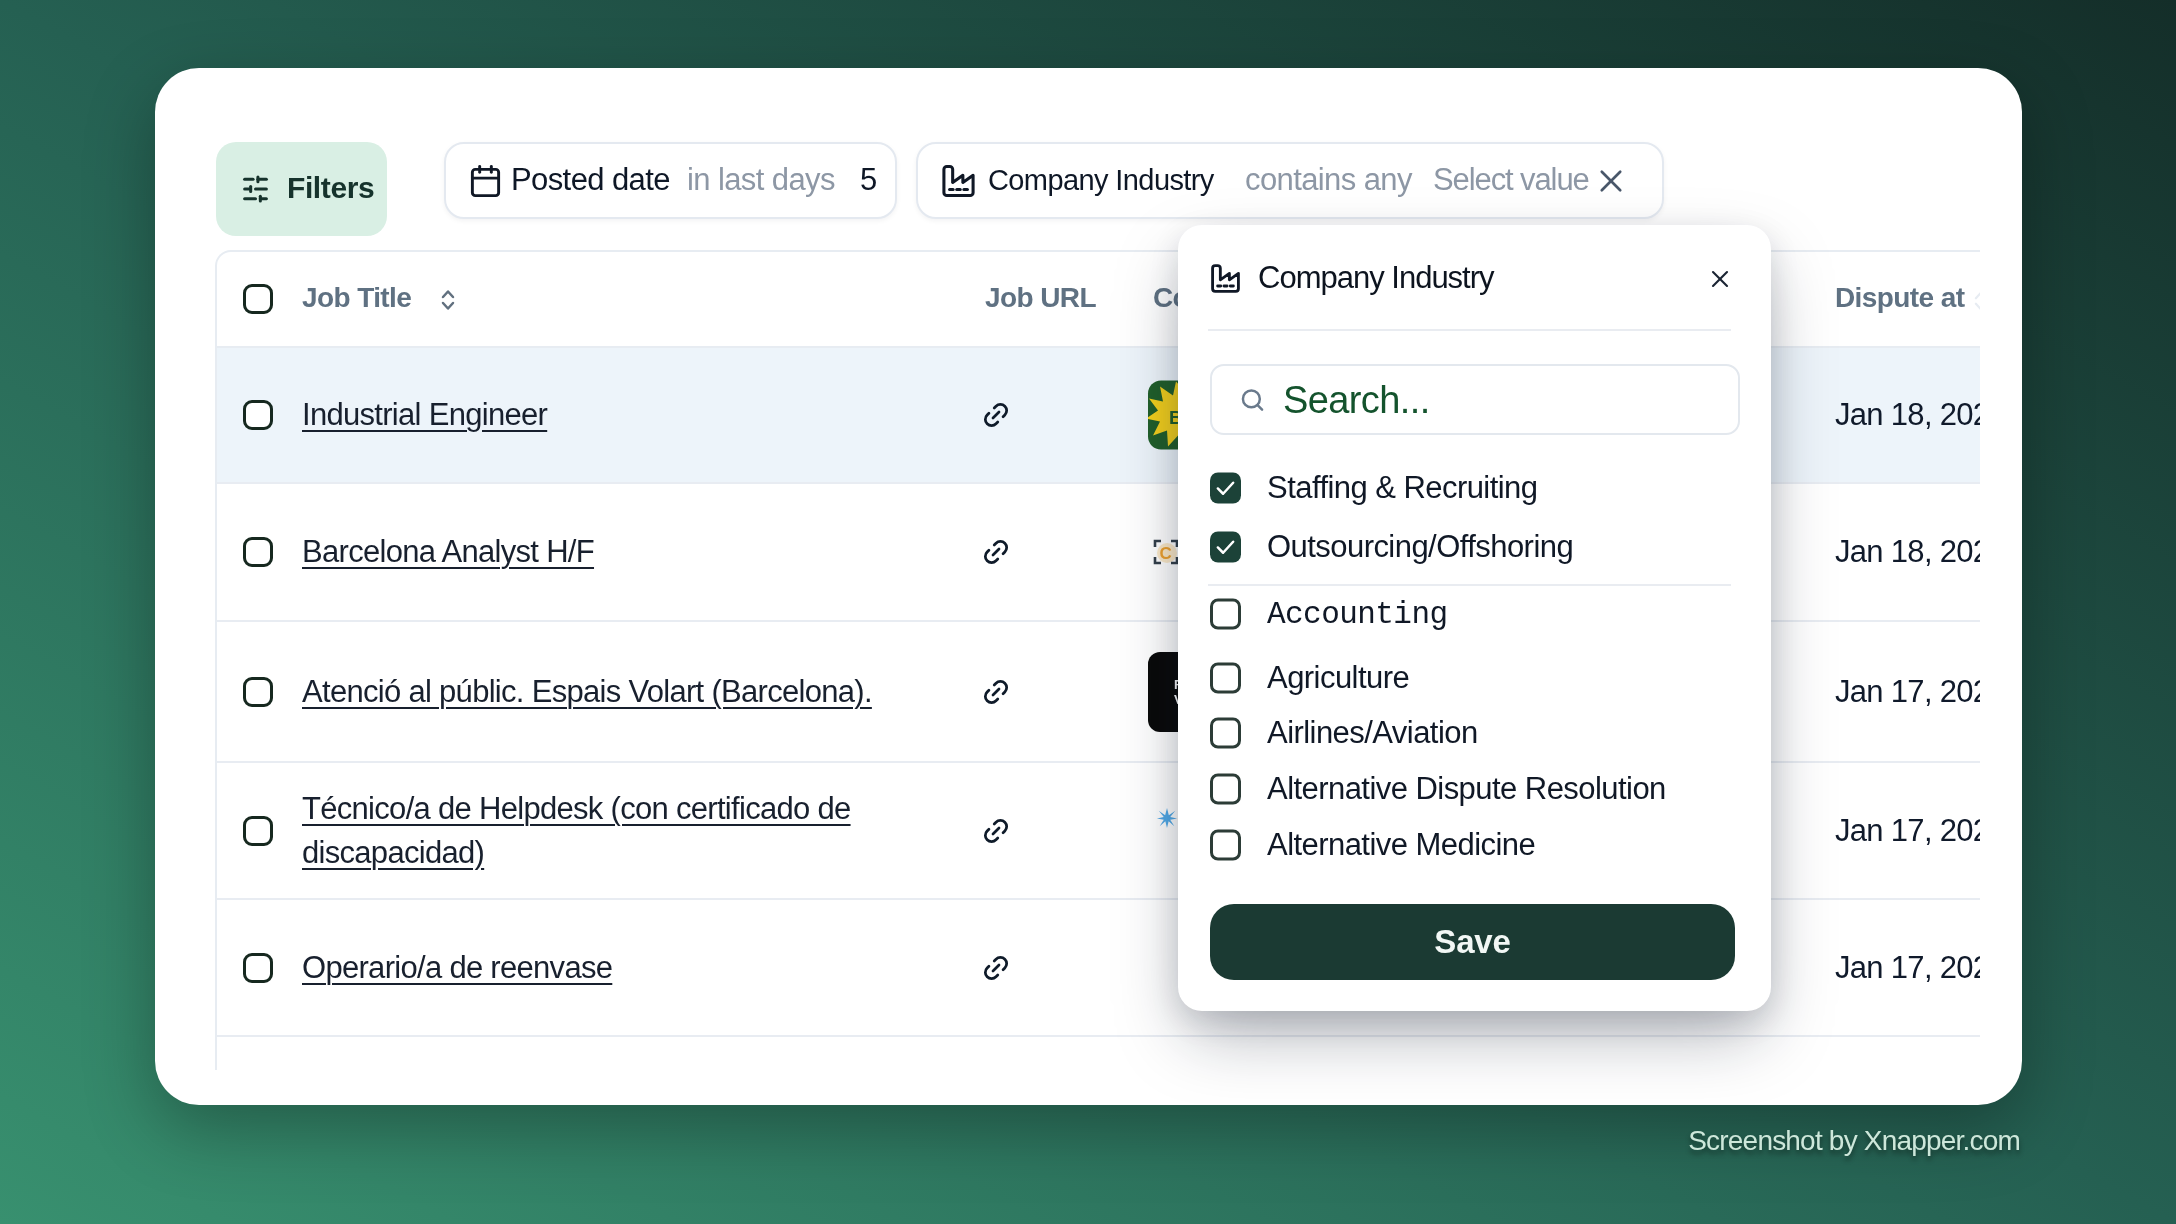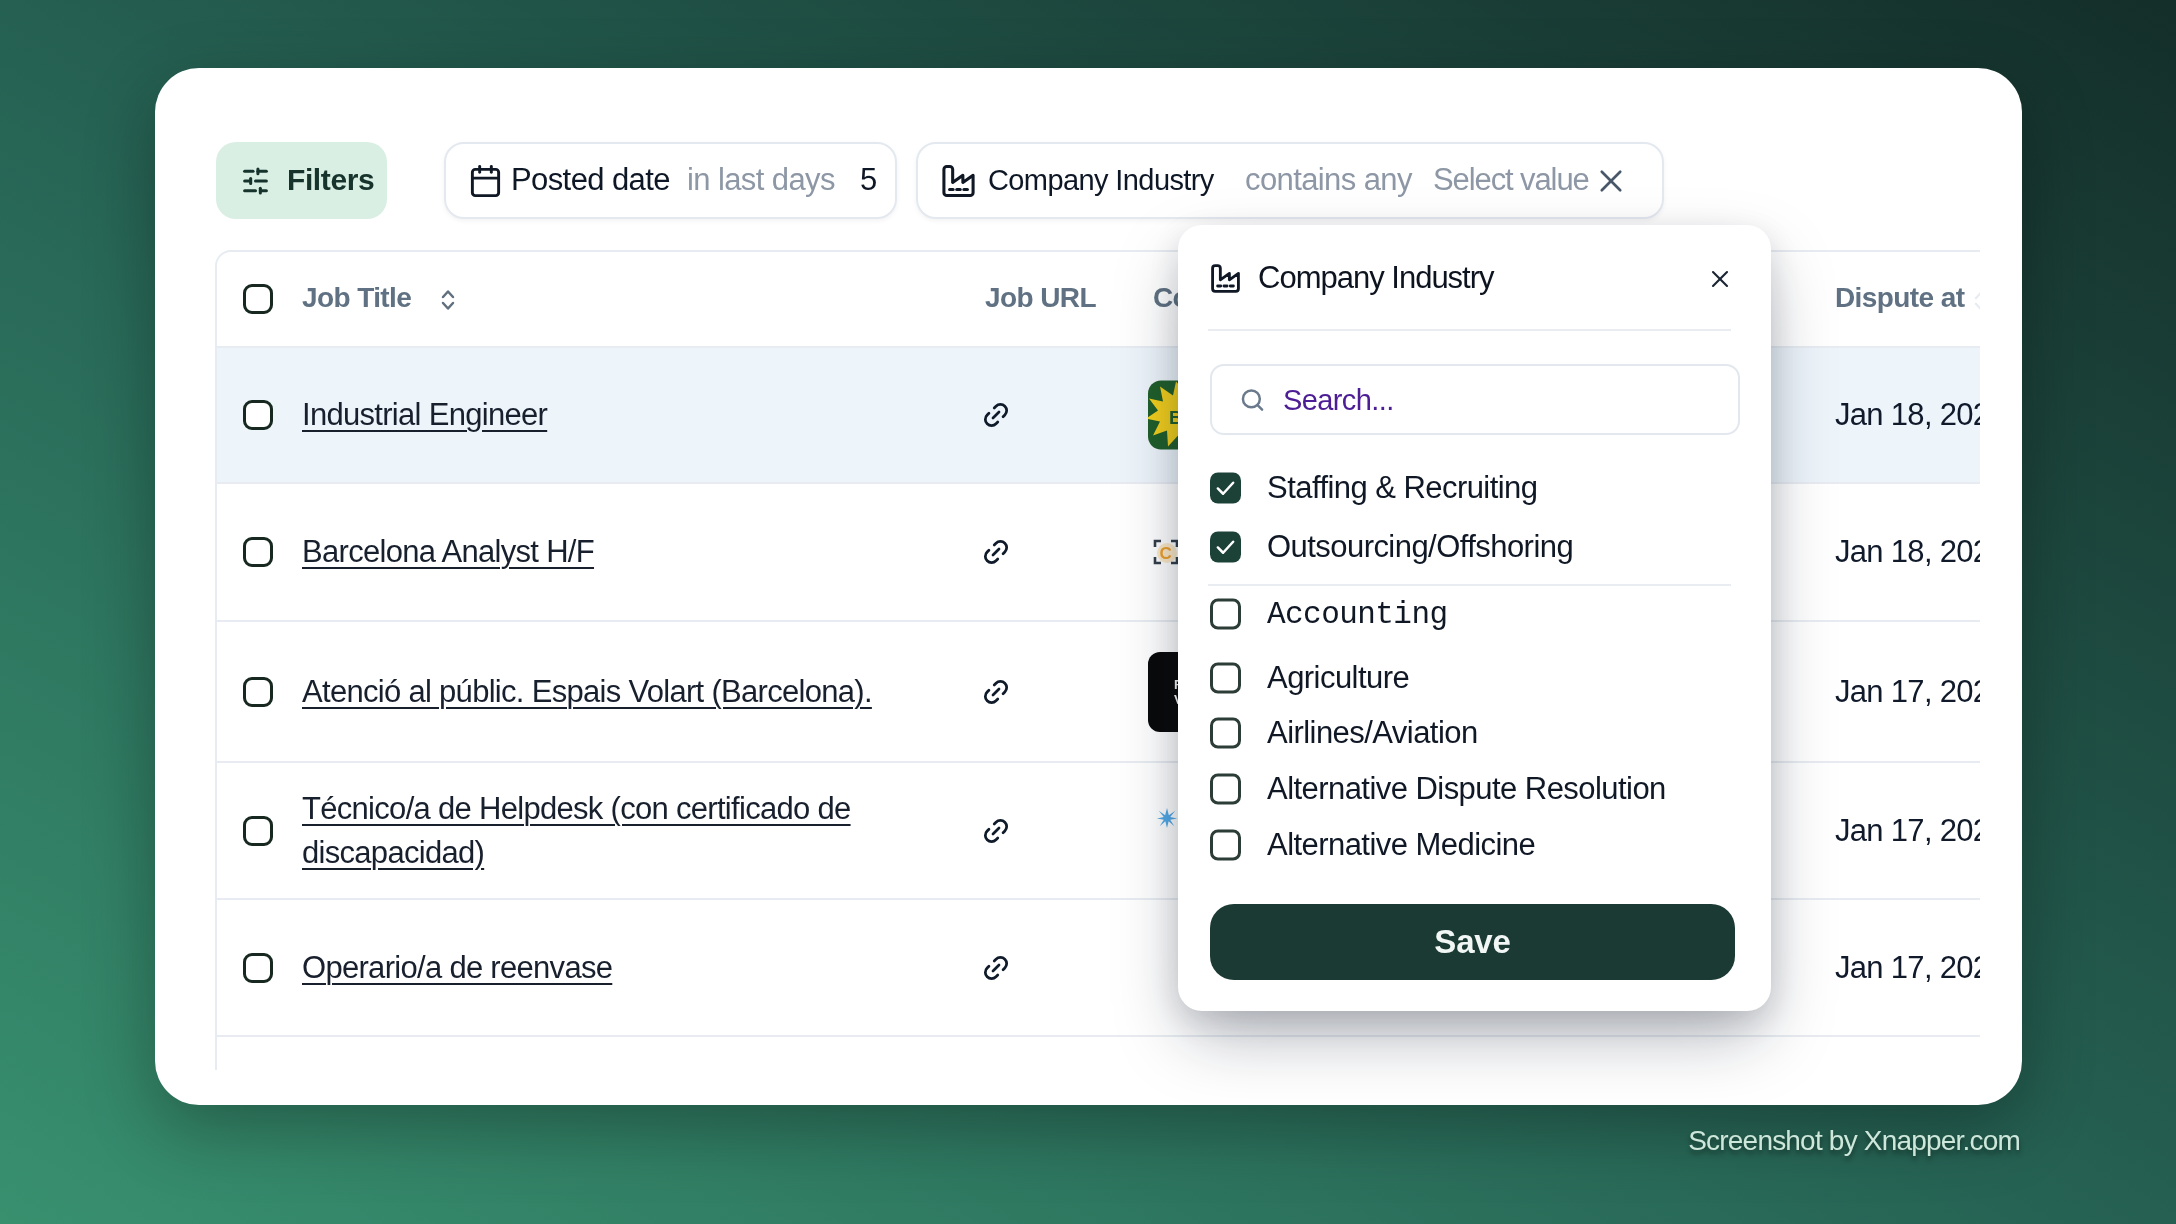--- a/index.html
+++ b/index.html
@@ -4,21 +4,21 @@
 <style>
 * { margin:0; padding:0; box-sizing:border-box; }
 html,body { width:2176px; height:1224px; overflow:hidden; }
 body { position:relative; font-family:"Liberation Sans", sans-serif;
   background:linear-gradient(to bottom left, #142e29 0%, #256052 50%, #38906f 100%); }
 .card { position:absolute; left:155px; top:68px; width:1867px; height:1037px;
   background:#fff; border-radius:44px; overflow:hidden;
   box-shadow:0 24px 70px rgba(0,0,0,.30); }
 
 
-.fbtn { position:absolute; left:61px; top:74px; width:171px; height:77px;
+.fbtn { position:absolute; left:61px; top:74px; width:171px; height:94px;
   background:#d9efe4; border-radius:20px; }
 .fbtn .txt { position:absolute; left:71px; top:50%; transform:translateY(-52%);
   font-size:30px; font-weight:700; color:#16332c; letter-spacing:-0.4px; white-space:nowrap;}
 .pill { position:absolute; top:74px; height:77px; background:#fff;
   border:2px solid #e4e9f0; border-radius:20px;
   box-shadow:0 2px 5px rgba(15,23,42,.05);margin-left:36px; }
 .pill span { position:absolute; top:50%; transform:translateY(-52%); white-space:nowrap; }
 .pill .dark { color:#0e1726; font-size:31px; font-weight:500; letter-spacing:-0.6px;}
 .pill .gray { color:#8d97a5; font-size:31px; font-weight:500; letter-spacing:-0.6px;}
 .pill svg, .fbtn svg { position:absolute; top:50%; transform:translateY(-50%); }
@@ -45,21 +45,21 @@
 
 
 .popup { position:absolute; left:1023px; top:157px; width:593px; height:786px;
   background:#fff; border-radius:24px; z-index:20;
   box-shadow:0 30px 70px -10px rgba(15,23,42,.35), 0 10px 30px rgba(15,23,42,.12); }
 .ptitle { position:absolute; left:80px; top:35px; font-size:31px; font-weight:500; color:#0d141f; letter-spacing:-1.0px; white-space:nowrap;}
 .pdivider { position:absolute; left:30px; right:40px; top:104px; height:2px; background:#e9ecf1; }
 .search { position:absolute; left:32px; top:139px; width:530px; height:71px;
   border:2px solid #e3e8ee; border-radius:14px; }
 .search .ph { position:absolute; left:71px; top:50%; transform:translateY(-50%);
-  font-size:29px; color:#4c1d95; letter-spacing:-0.6px;}
+  font-size:38px; color:#14532d; letter-spacing:-0.6px;}
 .item { position:absolute; left:32px; }
 .ilabel { position:absolute; left:57px; top:50%; transform:translateY(-50%);
   font-size:31px; color:#101826; white-space:nowrap; letter-spacing:-0.55px;}
 .icb { position:absolute; left:0; top:50%; transform:translateY(-50%);
   width:31px; height:31px; border-radius:8px; }
 .icb.off { border:3px solid #2c3c37; background:#fff; }
 .icb.on  { background:#1c4238; display:flex; align-items:center; justify-content:center; }
 .idivider { position:absolute; left:30px; right:40px; top:359px; height:2px; background:#e9ecf1; }
 .save { position:absolute; left:32px; top:679px; width:525px; height:76px;
   background:#1b3a33; border-radius:24px; display:flex; align-items:center; justify-content:center;

